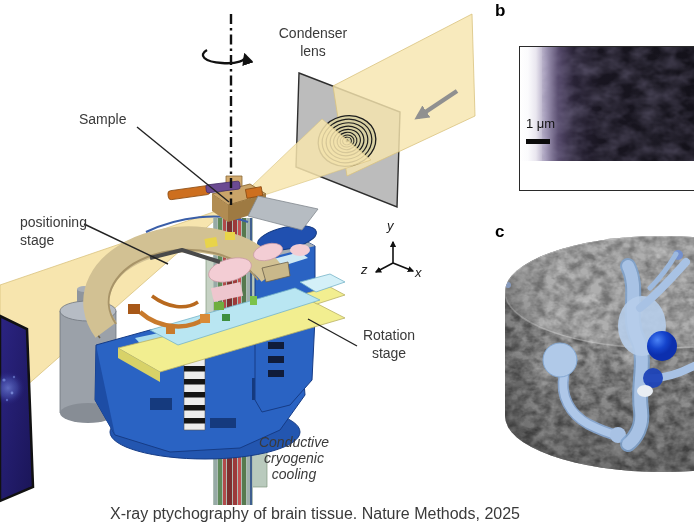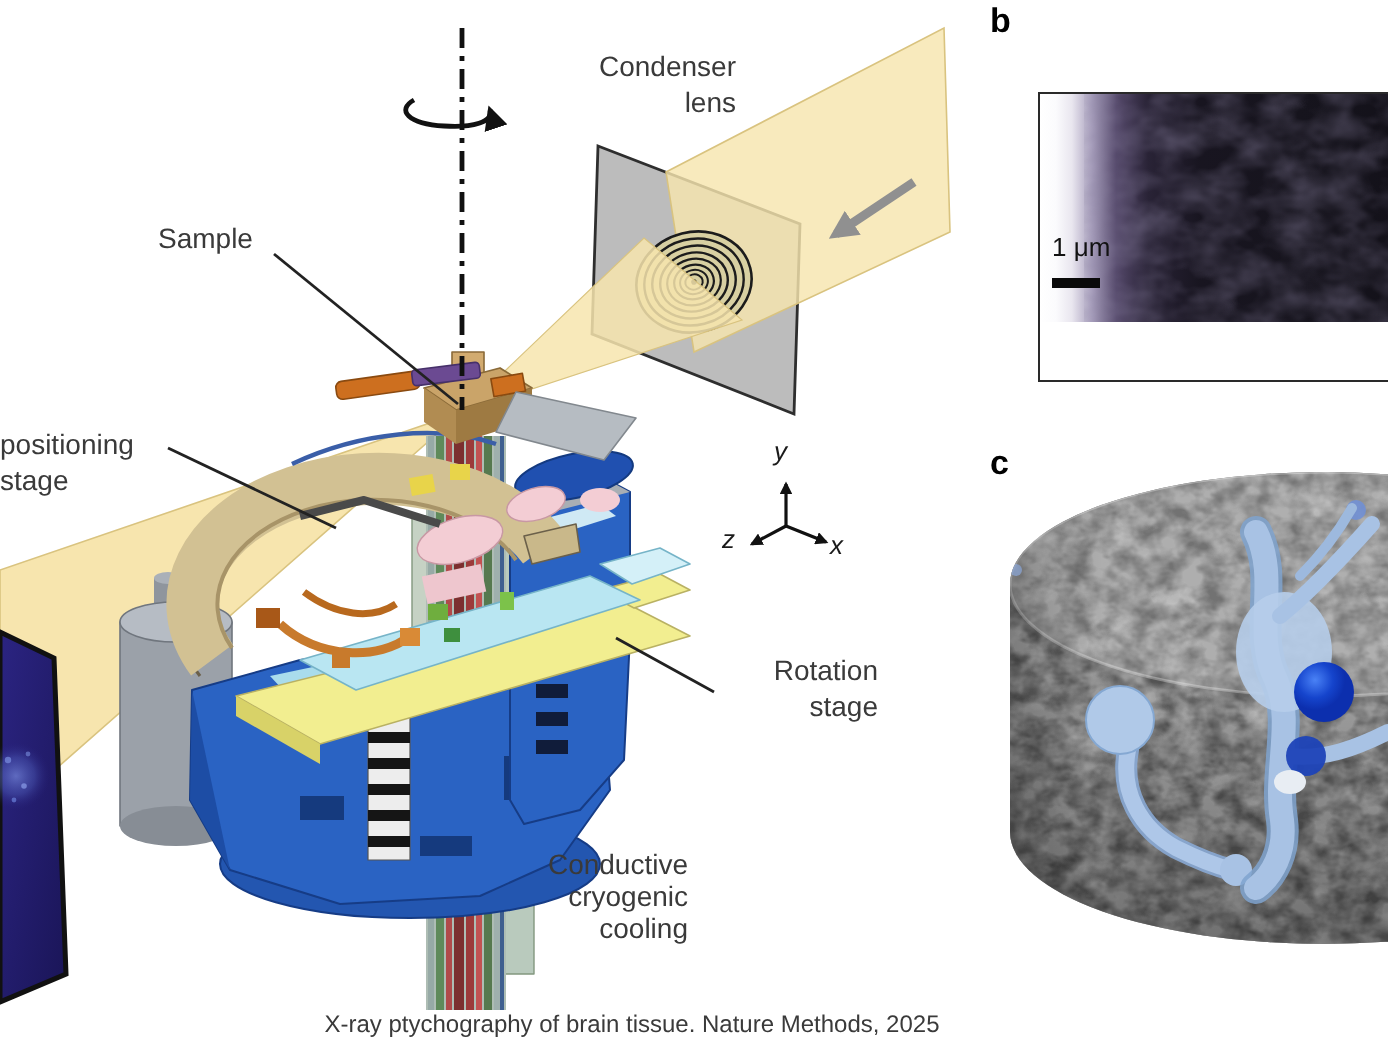--- a/index.html
+++ b/index.html
@@ -1,30 +1,30 @@
 <!DOCTYPE html>
 <html style="--beam_yellow: #f7e5ae; --stage_blue: #2a63c3; --cyan_plate: #b9e6f2; --deck_yellow: #f2ee90; --arc_tan: #d2c193; --copper: #cd6f1f; --detector_navy: #221c6e; --segmentation_blue: #a8c2e4; --sphere_blue: #1544cc; --label_text: #3a3a3a;"><head>
 <meta charset="utf-8">
 <style>
   html,body{margin:0;padding:0;background:#fff;}
   #fig{position:relative;width:694px;height:532px;background:#fff;overflow:hidden;
        font-family:"Liberation Sans","DejaVu Sans",sans-serif;color:var(--label_text,#3a3a3a);}
   .lbl{position:absolute;font-size:14px;line-height:1.3;white-space:pre-line;color:var(--label_text,#3a3a3a);}
-  .ctr{text-align:right;}
+  .ctr{text-align:center;}
   .axl{position:absolute;font-size:13px;font-style:italic;color:#1a1a1a;}
   .pletter{position:absolute;font-size:17px;font-weight:bold;color:#000;}
   #diagram{position:absolute;left:0;top:0;}
   #panelB{position:absolute;left:519px;top:46px;width:201px;height:145px;
           border:1px solid #2a2a2a;border-right:none;box-sizing:border-box;}
   #panelB svg{display:block;}
   #scaleText{position:absolute;left:6px;top:69px;font-size:13px;color:#121212;}
   #scaleBar{position:absolute;left:6px;top:92px;width:24px;height:5px;background:#0a0a0a;}
   #panelC{position:absolute;left:490px;top:228px;}
-  #caption{position:absolute;left:110px;top:505px;width:412px;text-align:center;
-           font-size:12px;color:var(--label_text,#3a3a3a);}
+  #caption{position:absolute;left:110px;top:505px;width:412px;text-align:left;
+           font-size:16px;color:var(--label_text,#3a3a3a);}
 </style>
 </head>
 <body>
 
 <div id="fig">
 
   <svg id="diagram" width="694" height="532" viewBox="0 0 694 532">
     <defs>
       <marker id="ahB" viewBox="0 0 10 10" refX="8" refY="5" markerWidth="5" markerHeight="5" orient="auto">
         <path d="M0 0 L10 5 L0 10 Z" fill="#111"></path>
@@ -213,25 +213,25 @@
     <g stroke="#111" stroke-width="1.6">
       <line x1="393" y1="263" x2="393" y2="242" marker-end="url(#ahS)"></line>
       <line x1="393" y1="263" x2="376" y2="272" marker-end="url(#ahS)"></line>
       <line x1="393" y1="263" x2="413" y2="271" marker-end="url(#ahS)"></line>
     </g>
   </svg>
 
   <div class="lbl ctr" style="left:258px;top:24px;width:110px;">Condenser
 lens</div>
   <div class="lbl" style="left:79px;top:110px;">Sample</div>
-  <div class="lbl" style="left:0;top:213px;">positioning
+  <div class="lbl" style="left:0;top:213px;padding-left:20px;">positioning
 stage</div>
   <div class="lbl ctr" style="left:339px;top:326px;width:100px;">Rotation
 stage</div>
-  <div class="lbl ctr" style="left:244px;top:424px;width:100px;line-height:1.16;">Conductive
+  <div class="lbl ctr" style="left:244px;top:434px;width:100px;line-height:1.16;font-style:italic;">Conductive
 cryogenic
 cooling</div>
   <div class="axl" style="left:387px;top:218px;">y</div>
   <div class="axl" style="left:361px;top:262px;">z</div>
   <div class="axl" style="left:415px;top:265px;">x</div>
 
   <div class="pletter" style="left:495px;top:1px;">b</div>
   <div id="panelB">
     <svg width="200" height="114" viewBox="0 0 200 114">
       <defs>

